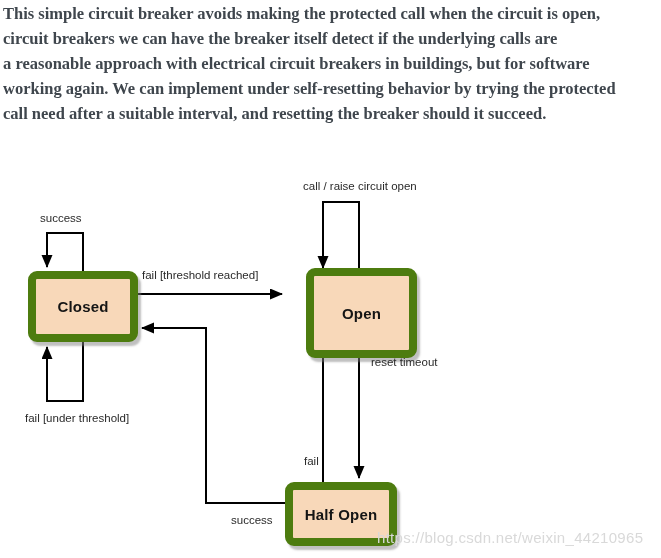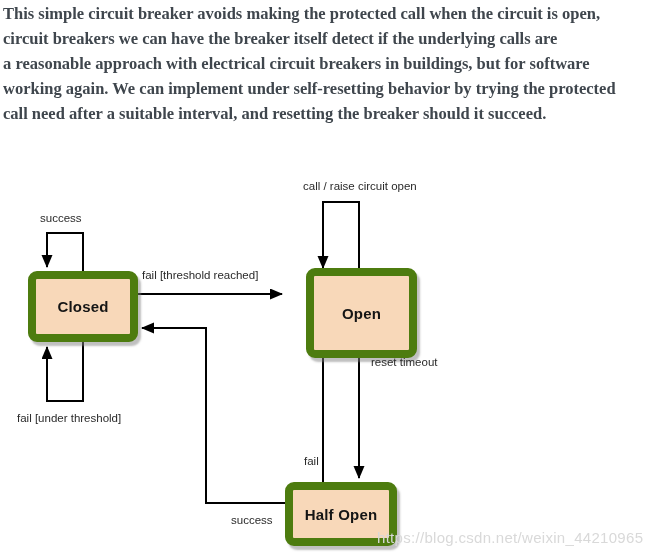--- a/index.html
+++ b/index.html
@@ -51,21 +51,21 @@
   .state-halfopen { left: 285px; top: 482px; width: 112px; height: 64px; }
 
   .edge-label {
     position: absolute;
     font-size: 11.5px;
     color: #2a2a2a;
     white-space: nowrap;
   }
   .lbl-success-top    { left: 40px;  top: 212px; }
   .lbl-fail-threshold { left: 142px; top: 269px; }
-  .lbl-fail-under     { left: 17px;  top: 412px; }
+  .lbl-fail-under     { left: 25px;  top: 412px; }
   .lbl-call-raise     { left: 303px; top: 180px; }
   .lbl-reset-timeout  { left: 371px; top: 356px; }
   .lbl-fail           { left: 304px; top: 455px; }
   .lbl-success-bottom { left: 231px; top: 514px; }
 
   
   .watermark {
     position: absolute;
     left: 377px;
     top: 529px;

